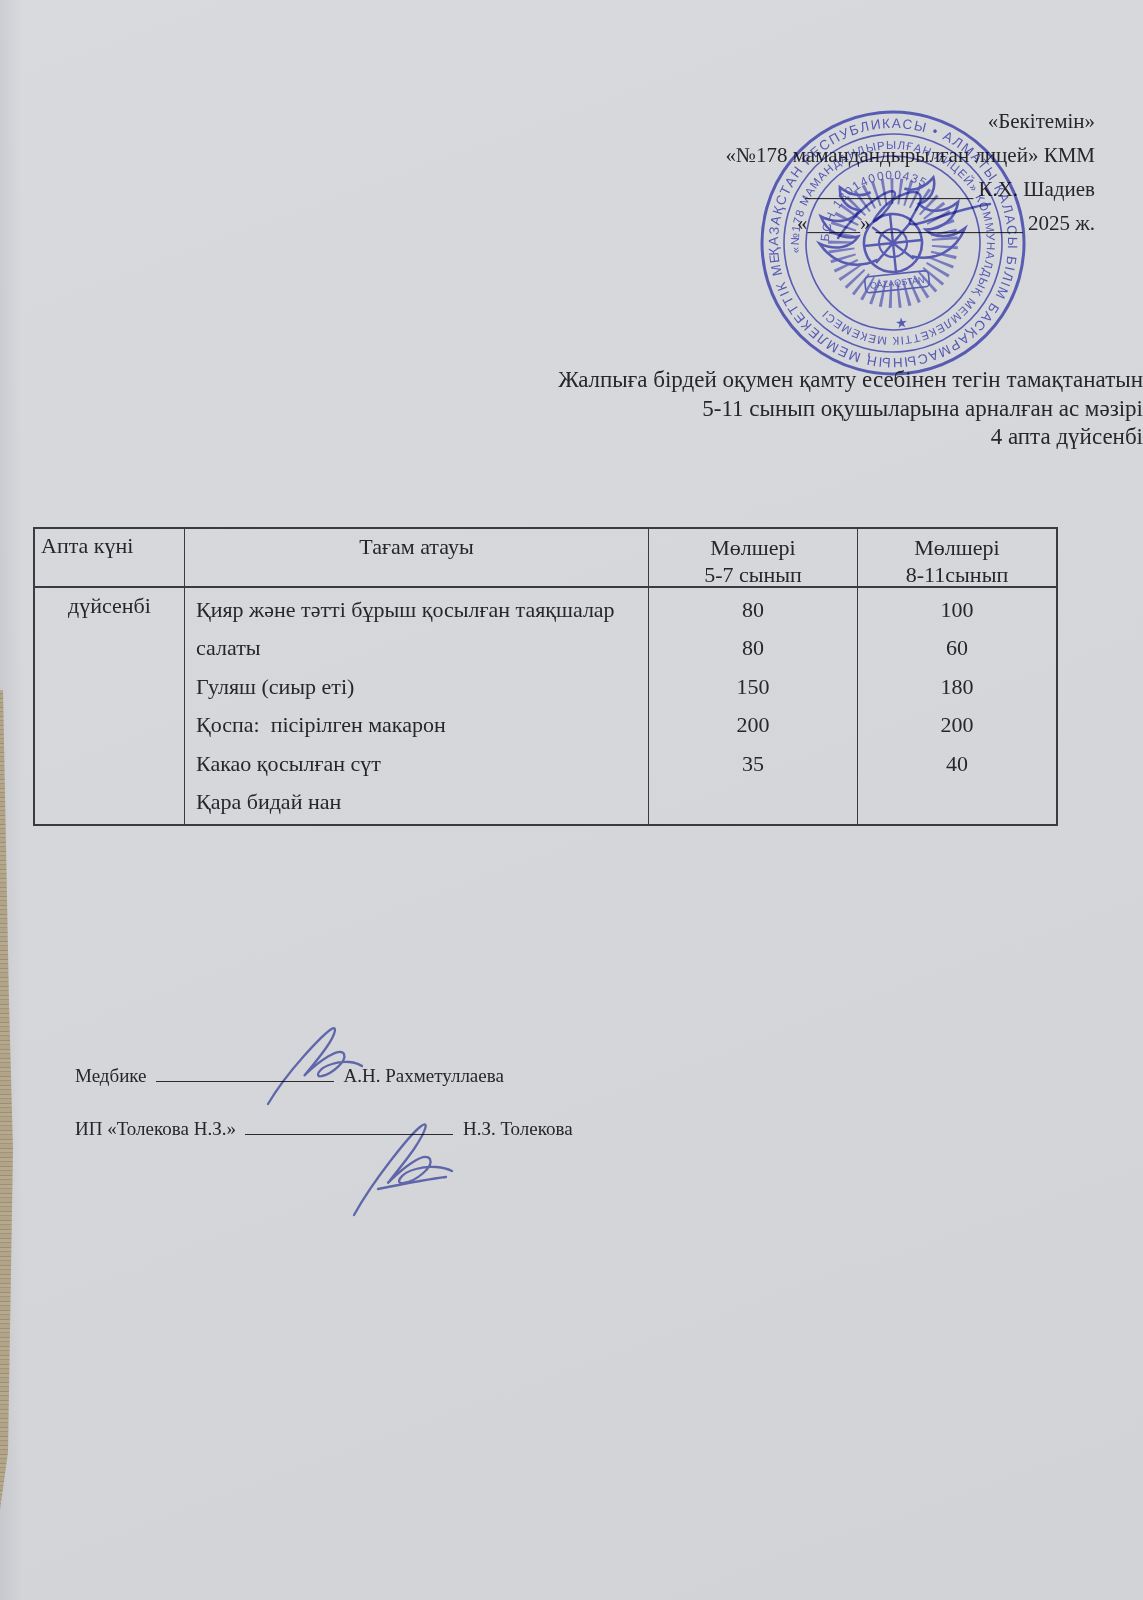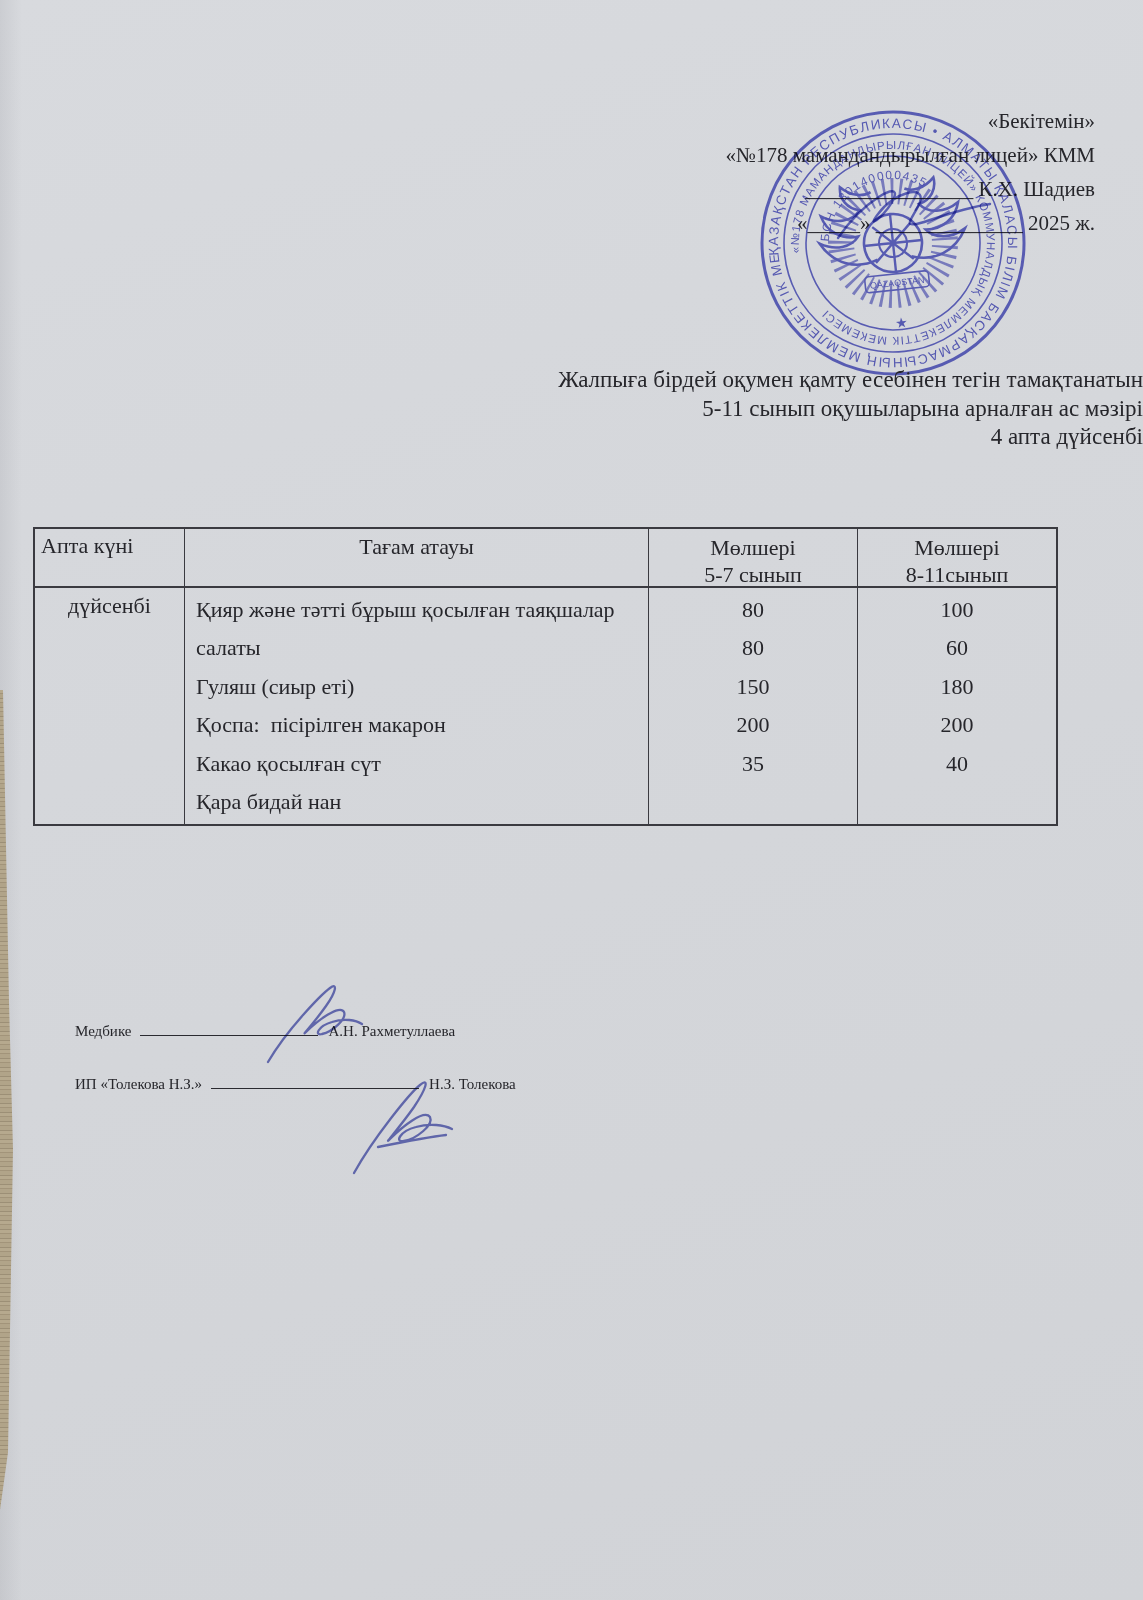--- a/index.html
+++ b/index.html
@@ -58,21 +58,21 @@
   .t-head .c1{padding:4px 6px;}
   .t-head .c2{text-align:center;padding-top:5px;}
   .t-head .c3,.t-head .c4{text-align:center;padding-top:5px;line-height:27px;}
   .t-body{min-height:236px;border-radius:30px;}
   .t-body .c1{text-align:center;padding-top:5px;}
   .dish-lines{padding:3px 0 0 11px;}
   .dish-lines div{line-height:38.4px;white-space:pre-wrap;}
   .val-lines{padding-top:3px;text-align:center;}
   .val-lines div{line-height:38.4px;min-height:38.4px;}
   
-  .signatures{position:absolute;left:75px;top:1020px;font-size:15px;}
+  .signatures{position:absolute;left:75px;top:1062px;font-size:19px;}
   .sig-row{display:flex;align-items:baseline;margin-bottom:19px;height:34px;}
   .sig-line{
     display:inline-block;border-bottom:1.7px solid #2a2a30;height:1em;
     margin:0 10px 0 9px;
   }
   .sig-line.w1{width:178px;}
   .sig-line.w2{width:208px;}
   .sig-squiggle{position:absolute;mix-blend-mode:multiply;}
   .sq1{left:173px;top:-44px;width:140px;height:92px;}
   .sq2{left:243px;top:4px;width:160px;height:100px;}

